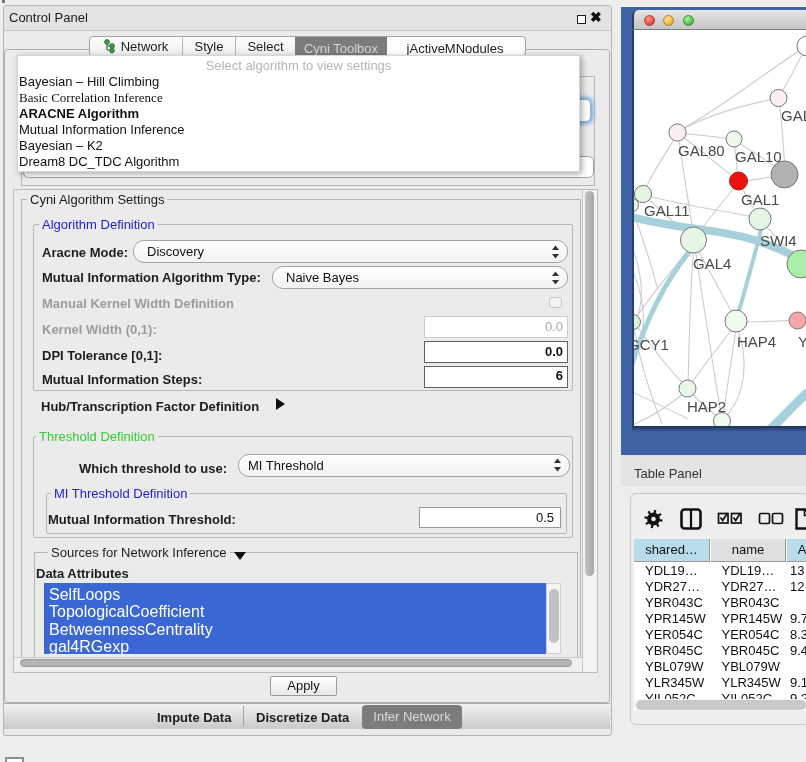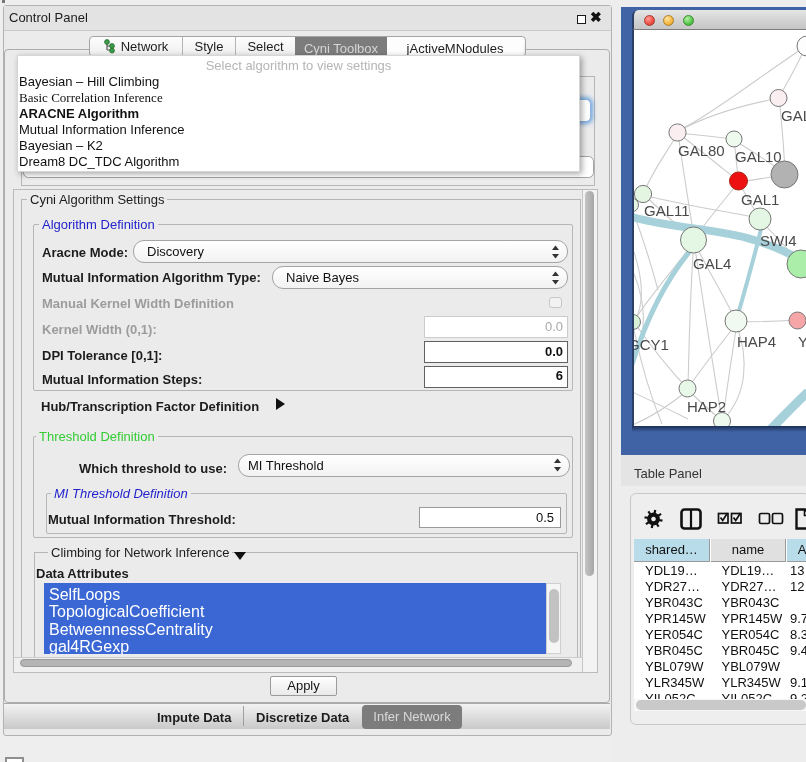--- a/index.html
+++ b/index.html
@@ -114,27 +114,27 @@
   <div class="abs b13" style="left:65px; top:271px;">Which threshold to use:</div>
   <div class="abs combo" style="left:224px; top:263.5px; width:332px; height:23px; line-height:21px; padding-left:9px;">MI Threshold
     <span class="arr">
           <svg width="9" height="14" viewBox="0 0 9 14">
             <path d="M4.5 0.5 L8 5 L1 5 Z" fill="#333"></path>
             <path d="M4.5 13.5 L8 9 L1 9 Z" fill="#333"></path>
           </svg>
         </span></div>
 
   <div class="abs grp" style="left:32px; top:303px; width:521px; height:40.5px;"></div>
-  <div class="gtitle" style="left:37px; top:297px; color:#2222cc;font-style:italic;">MI Threshold Definition</div>
+  <div class="gtitle" style="left:37px; top:297px; color:#2222cc;">MI Threshold Definition</div>
 
   <div class="abs b13" style="left:34px; top:322px;">Mutual Information Threshold:</div>
   <div class="abs inp" style="left:405px; top:316.5px; width:142px; height:21.5px; border:1px solid #999; color:#111; line-height:19.5px; padding-right:6px;">0.5</div>
 
   <div class="abs" style="left:20px; top:362px; width:544px; height:120px; border:1px solid #b6b6b6; border-bottom:none;"></div>
-  <div class="gtitle" style="left:34px; top:356px; color:#1c1c1c; font-weight:normal;">Climbing for Network Inference</div>
+  <div class="gtitle" style="left:34px; top:356px; color:#1c1c1c; font-weight:normal;">Sources for Network Inference</div>
   <div class="abs" style="left:220px; top:362px; width:0; height:0; border-top:8px solid #111; border-left:6.5px solid transparent; border-right:6.5px solid transparent;"></div>
 
   <div class="abs b13" style="left:22px; top:376px;">Data Attributes</div>
 
   <div class="abs" style="left:30px; top:393px; width:502px; height:71px; background:#3a67d3; color:#fff; font-size:16px; overflow:hidden; padding-top:4px;">
     <div style="height:17.4px; line-height:16px; padding-left:5px;">SelfLoops</div>
     <div style="height:17.4px; line-height:16px; padding-left:5px;">TopologicalCoefficient</div>
     <div style="height:17.4px; line-height:16px; padding-left:5px;">BetweennessCentrality</div>
     <div style="height:17.4px; line-height:16px; padding-left:5px;">gal4RGexp</div>
   </div>

